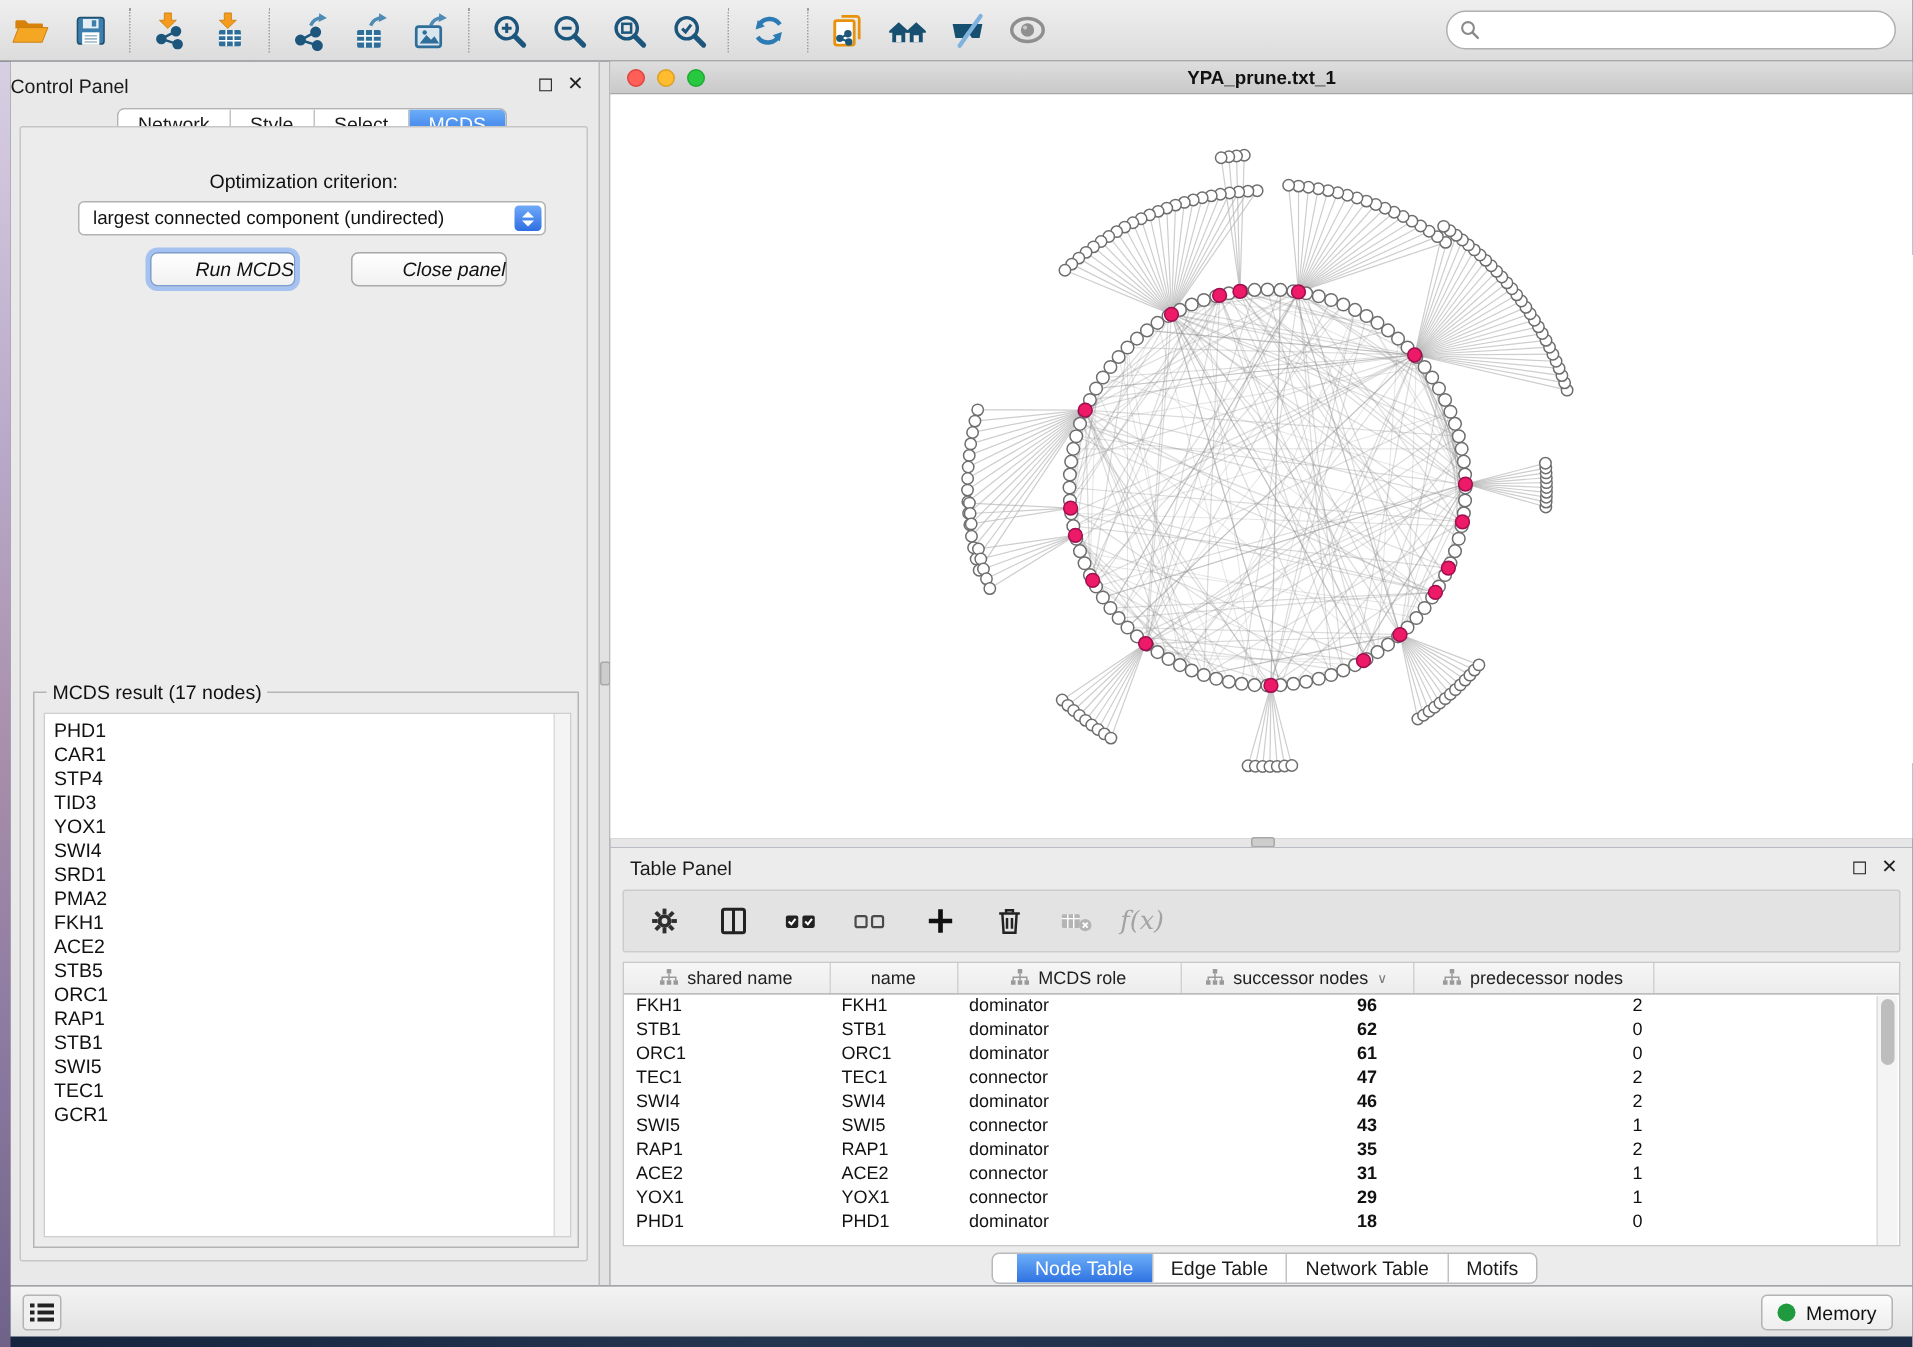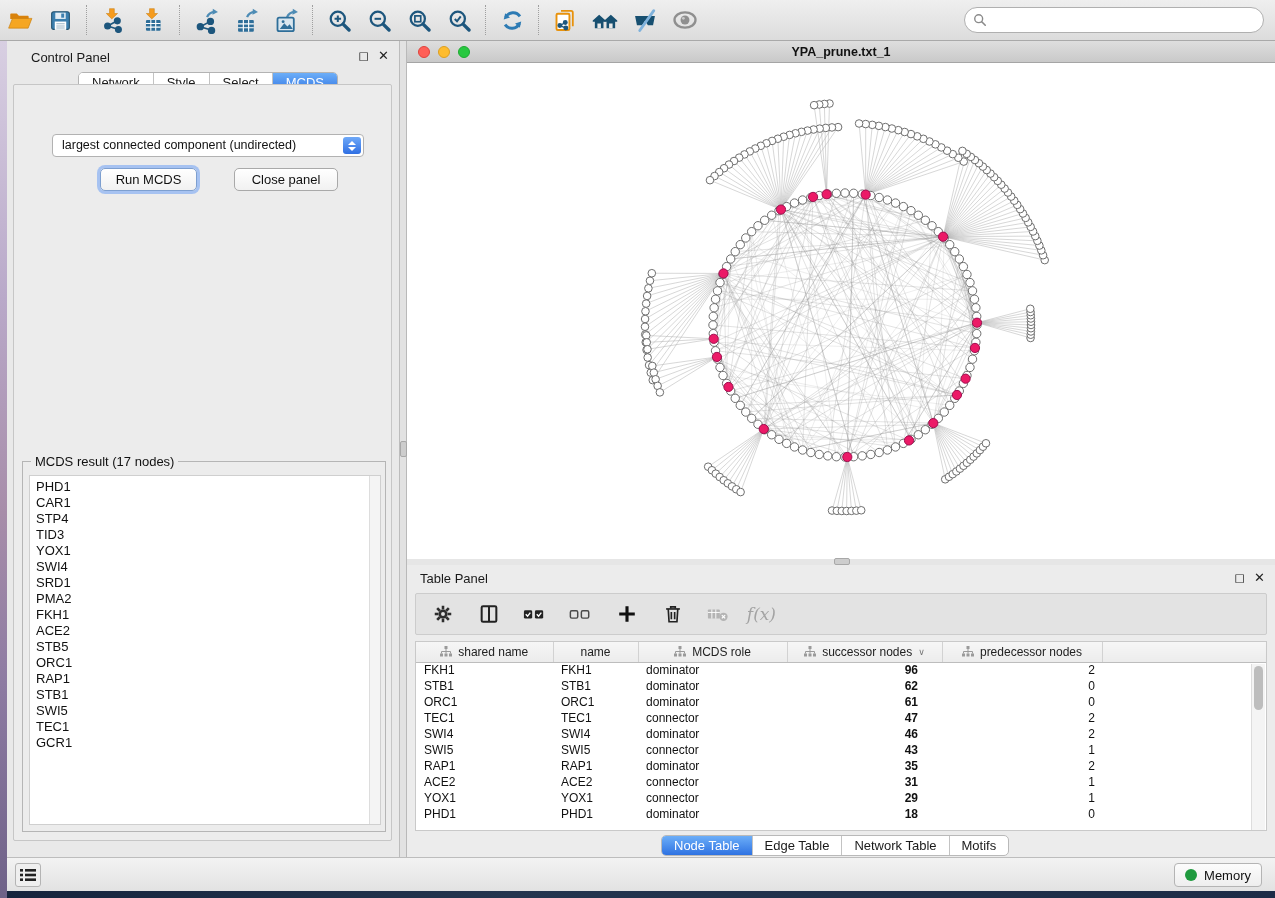--- a/index.html
+++ b/index.html
@@ -19,34 +19,34 @@
   .tsep { width:1px; height:30px; margin:0 6px; border-left:1px dotted #9f9f9f; flex:0 0 auto; }
   #toolbar-search { position:absolute; right:11px; top:7px; width:300px; height:26px; background:#fff;
     border:1px solid #b0b0b0; border-radius:13px; display:flex; align-items:center; padding-left:8px; gap:5px; }
   #toolbar-search input { border:none; outline:none; flex:1; font-size:13px; height:20px; background:transparent; font-family:"Liberation Sans",sans-serif;}
 
   
   #control-panel { left:7px; top:41px; width:393px; height:816px; background:#e9e9e9; border-right:1px solid #bcbcbc; }
   .panel-title { font-size:13px; color:#1a1a1a; }
   .win-icons { position:absolute; right:10px; top:8px; display:flex; gap:9px; font-size:13px; color:#222; }
   .win-icons span { cursor:default; line-height:13px; }
-  #cp-title { position:absolute; left:24px; top:9px; }
+  #cp-title { position:absolute; left:0; top:9px; }
   #cp-tabs { position:absolute; left:71px; top:31px; display:flex; border:1px solid #b3b3b3; border-radius:5px; background:#fff; height:22px; overflow:hidden; }
   .cp-tab { padding:0 13px; font-size:13px; line-height:20px; color:#1a1a1a; border-right:1px solid #c3c3c3; background:#fff; }
   .cp-tab:last-child { border-right:none; }
   .cp-tab.selected { background:linear-gradient(180deg,#6caef8,#2e72e2); color:#fff; }
   #cp-box { position:absolute; left:6px; top:43px; width:379px; height:757px; background:#ececec; border:1px solid #c6c6c6; border-radius:2px; }
   #opt-label { position:absolute; left:0; top:28px; width:100%; text-align:center; font-size:13px; color:#111; }
   #opt-combo { position:absolute; left:38px; top:49px; width:312px; height:23px; background:#fff; border:1px solid #b2b2b2; border-radius:4px; font-size:12.5px; line-height:21px; padding-left:9px; color:#111; }
   #opt-stepper { position:absolute; right:2px; top:2px; width:18px; height:17px; border-radius:3px;
     background:linear-gradient(180deg,#6fa9f8,#2f6fe3); display:flex; flex-direction:column; align-items:center; justify-content:center; gap:2px; }
   #opt-stepper i { width:0; height:0; border-left:4px solid transparent; border-right:4px solid transparent; display:block; }
   #opt-stepper .up { border-bottom:4px solid #fff; }
   #opt-stepper .dn { border-top:4px solid #fff; }
-  .btn { position:absolute; height:23px; background:linear-gradient(180deg,#ffffff,#f1f1f1); border:1px solid #a9a9a9; border-radius:5px; font-size:13px; color:#111; text-align:center; font-family:"Liberation Sans",sans-serif; }
+  .btn { position:absolute; height:23px; background:linear-gradient(180deg,#ffffff,#f1f1f1); border:1px solid #a9a9a9; border-radius:5px; font-size:13px; color:#111; text-align:right; font-family:"Liberation Sans",sans-serif;font-style:italic; }
   #run-btn { left:86px; top:83px; width:97px; box-shadow:0 0 0 3px rgba(110,160,245,.55); border-color:#7d9fd0; }
   #closep-btn { left:196px; top:83px; width:104px;margin-left:24px; }
   #mcds-group { position:absolute; left:8px; top:376px; width:364px; height:371px; border:1px solid #b5b5b5; }
   #mcds-legend { position:absolute; left:8px; top:-8px; background:#ececec; padding:0 4px; font-size:13px; color:#111; }
   #mcds-list-wrap { position:absolute; left:6px; top:13px; width:352px; height:350px; background:#fff; border:1px solid #cfcfcf; }
   #mcds-list { list-style:none; padding:3px 0 0 6px; }
   #mcds-list li { font-size:13px; line-height:16px; color:#111; }
   #mcds-scroll { position:absolute; right:0; top:0; width:11px; height:100%; background:#f4f4f4; border-left:1px solid #ddd; }
 
   
@@ -76,21 +76,21 @@
   table { border-collapse:collapse; width:100%; table-layout:fixed; }
   thead th { height:20px; background:linear-gradient(180deg,#f6f6f6,#ececec); border-bottom:1px solid #bdbdbd; border-right:1px solid #d2d2d2; font-size:12px; font-weight:normal; color:#222; }
   thead th .hwrap { display:flex; align-items:center; justify-content:center; gap:6px; }
   th.cf, td.cf { border-right:none; }
   tbody td { height:16px; font-size:12px; color:#111; padding:0 8px; white-space:nowrap; overflow:hidden; }
   td.c3 { text-align:right; padding-right:24px;font-weight:bold; }
   td.c4 { text-align:right; padding-right:7px; }
   .sort-arrow { color:#777; font-size:9px; }
   #table-vscroll { position:absolute; right:1px; top:22px; width:14px; height:166px; background:#f4f4f4; border-left:1px solid #ddd; }
   #table-vthumb { position:absolute; left:2px; top:2px; width:9px; height:44px; background:#bdbdbd; border-radius:5px; }
-  #tp-tabs { position:absolute; left:254px; top:270px; display:flex; border:1px solid #b9b9b9; border-radius:5px; background:#fff; height:21px; overflow:hidden; }
+  #tp-tabs { position:absolute; left:254px; top:270px; display:flex; border:1px solid #b9b9b9; border-radius:5px; background:#fff; height:21px; overflow:hidden;padding-left:16px; }
   .tp-tab { padding:0 12px; font-size:13px; line-height:19px; color:#1a1a1a; border-right:1px solid #c3c3c3; }
   .tp-tab:last-child { border-right:none; }
   .tp-tab.selected { background:linear-gradient(180deg,#6caef8,#2e72e2); color:#fff; }
 
   
   #status-bar { left:7px; top:857px; width:1268px; height:34px; background:linear-gradient(180deg,#f3f3f3,#e2e2e2); border-top:1px solid #bdbdbd; }
   #task-btn { position:absolute; left:8px; top:5px; width:26px; height:24px; background:#efefef; border:1px solid #b4b4b4; border-radius:3px; display:flex; align-items:center; justify-content:center; }
   #memory-btn { position:absolute; right:13px; top:5px; height:24px; padding:0 10px; background:linear-gradient(180deg,#fcfcfc,#eee); border:1px solid #b4b4b4; border-radius:4px; display:flex; align-items:center; gap:7px; font-size:13px; color:#111; }
   #memory-dot { width:12px; height:12px; border-radius:50%; background:#1f9a3e; }
 </style>
@@ -255,20 +255,21 @@
     <span>◻</span>
     <span>✕</span>
   </div>
   <div id="cp-tabs">
     <div class="cp-tab">Network</div>
     <div class="cp-tab">Style</div>
     <div class="cp-tab">Select</div>
     <div class="cp-tab selected">MCDS</div>
   </div>
   <div id="cp-box">
+    <div id="opt-label">Optimization criterion:</div>
     <div id="opt-combo">
       <span>largest connected component (undirected)</span>
       <span id="opt-stepper">
           <i class="up"></i>
           <i class="dn"></i>
         </span>
     </div>
     <button class="btn" id="run-btn">Run MCDS</button>
     <button class="btn" id="closep-btn">Close panel</button>
     <div id="mcds-group">

